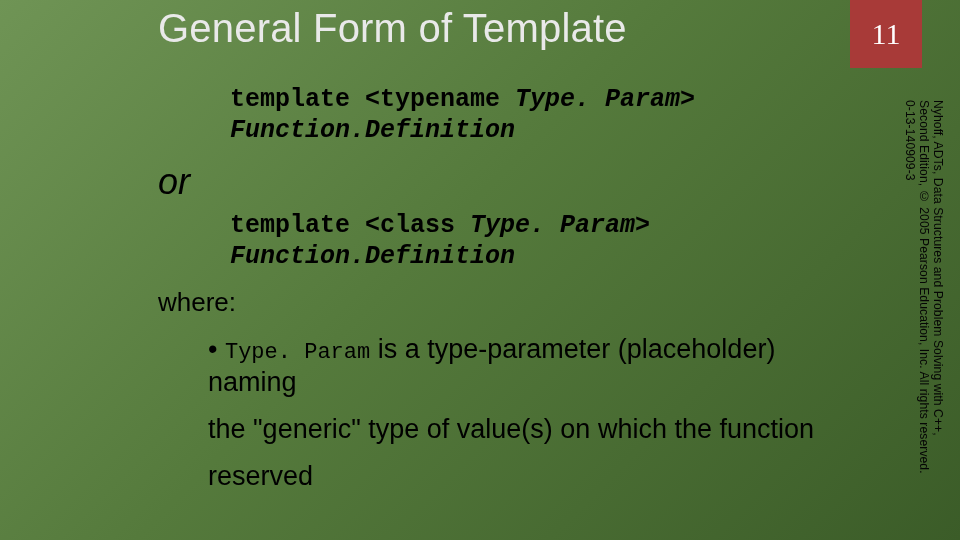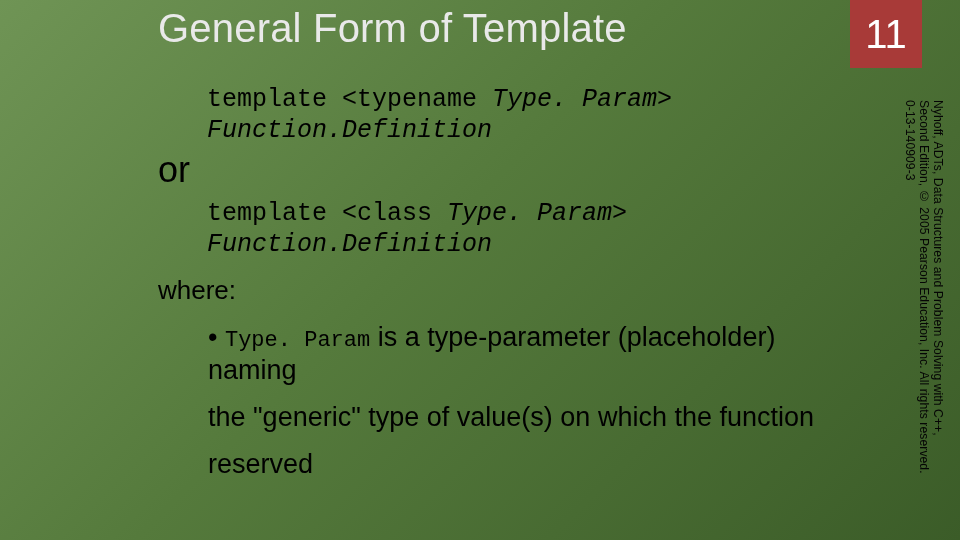--- a/index.html
+++ b/index.html
@@ -29,44 +29,47 @@
     letter-spacing: 0.2px;
   }
   .page-box {
     position: absolute;
     top: 0;
     right: 38px;
     width: 72px;
     height: 68px;
     background: #a83a38;
     color: #fff;
-    font-size: 40px;
+    font-size: 30px;
     display: flex;
     align-items: center;
     justify-content: center;
+    font-family: Liberation Serif, serif;
   }
   .content {
     position: absolute;
     left: 158px;
     top: 84px;
     right: 110px;
     color: #000;
     font-size: 26px;
     line-height: 1.25;
   }
   .code {
     font-family: "Courier New", Courier, monospace;
     font-size: 25px;
     line-height: 1.25;
-    margin-left: 49px;
+    margin-left: 72px;
+    font-weight: bold;
   }
   .ital { font-style: italic; }
   .or {
     font-size: 36px;
-    margin: 0 0 6px 0;
+    margin: 12px 0 6px 0;
+    font-style: italic;
   }
   .where {
     font-size: 26px;
     margin: 14px 0 6px 0;
   }
   .bullets {
     margin-left: 50px;
     font-size: 27px;
     line-height: 1.22;
   }

